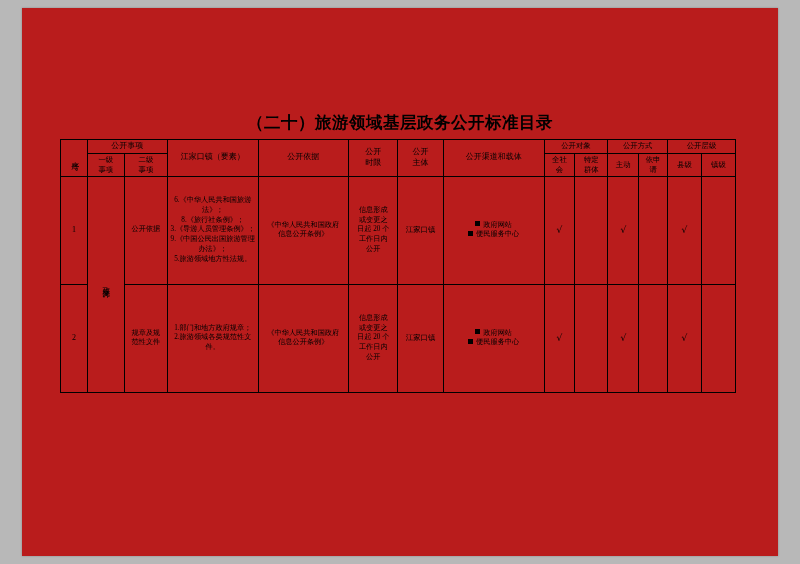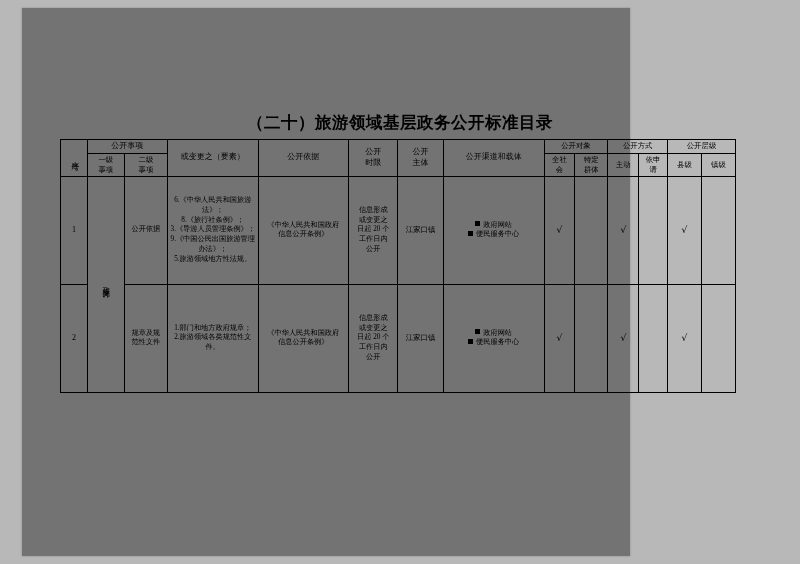--- a/index.html
+++ b/index.html
@@ -10,23 +10,23 @@
     width: 800px;
     height: 564px;
     background: #b8b8b8;
     font-family: "Liberation Serif", serif;
     overflow: hidden;
   }
   .page {
     position: absolute;
     left: 22px;
     top: 8px;
-    width: 608px;
+    width: 756px;
     height: 548px;
-    background: #737373;
+    background: #b91c1c;
     box-shadow: 0 0 2px rgba(0,0,0,0.25);
   }
   .doc-title {
     position: absolute;
     top: 104px;
     left: 0;
     width: 756px;
     text-align: center;
     font-size: 16.5px;
     font-weight: bold;
@@ -146,21 +146,21 @@
       <col style="width:28px">
       <col style="width:33px">
       <col style="width:33px">
     </colgroup>
     <tbody>
       <tr>
         <td rowspan="2" class="seq">
           <span class="vtext">序号</span>
         </td>
         <td colspan="2" class="hdr">公开事项</td>
-        <td rowspan="2" class="hdr">或变更之（要素）</td>
+        <td rowspan="2" class="hdr">江家口镇（要素）</td>
         <td rowspan="2" class="hdr">公开依据</td>
         <td rowspan="2" class="hdr">公开<br>时限</td>
         <td rowspan="2" class="hdr">公开<br>主体</td>
         <td rowspan="2" class="hdr">公开渠道和载体</td>
         <td colspan="2" class="hdr-sm">公开对象</td>
         <td colspan="2" class="hdr-sm">公开方式</td>
         <td colspan="2" class="hdr-sm">公开层级</td>
       </tr>
       <tr>
         <td class="hdr-sm">一级<br>事项</td>

